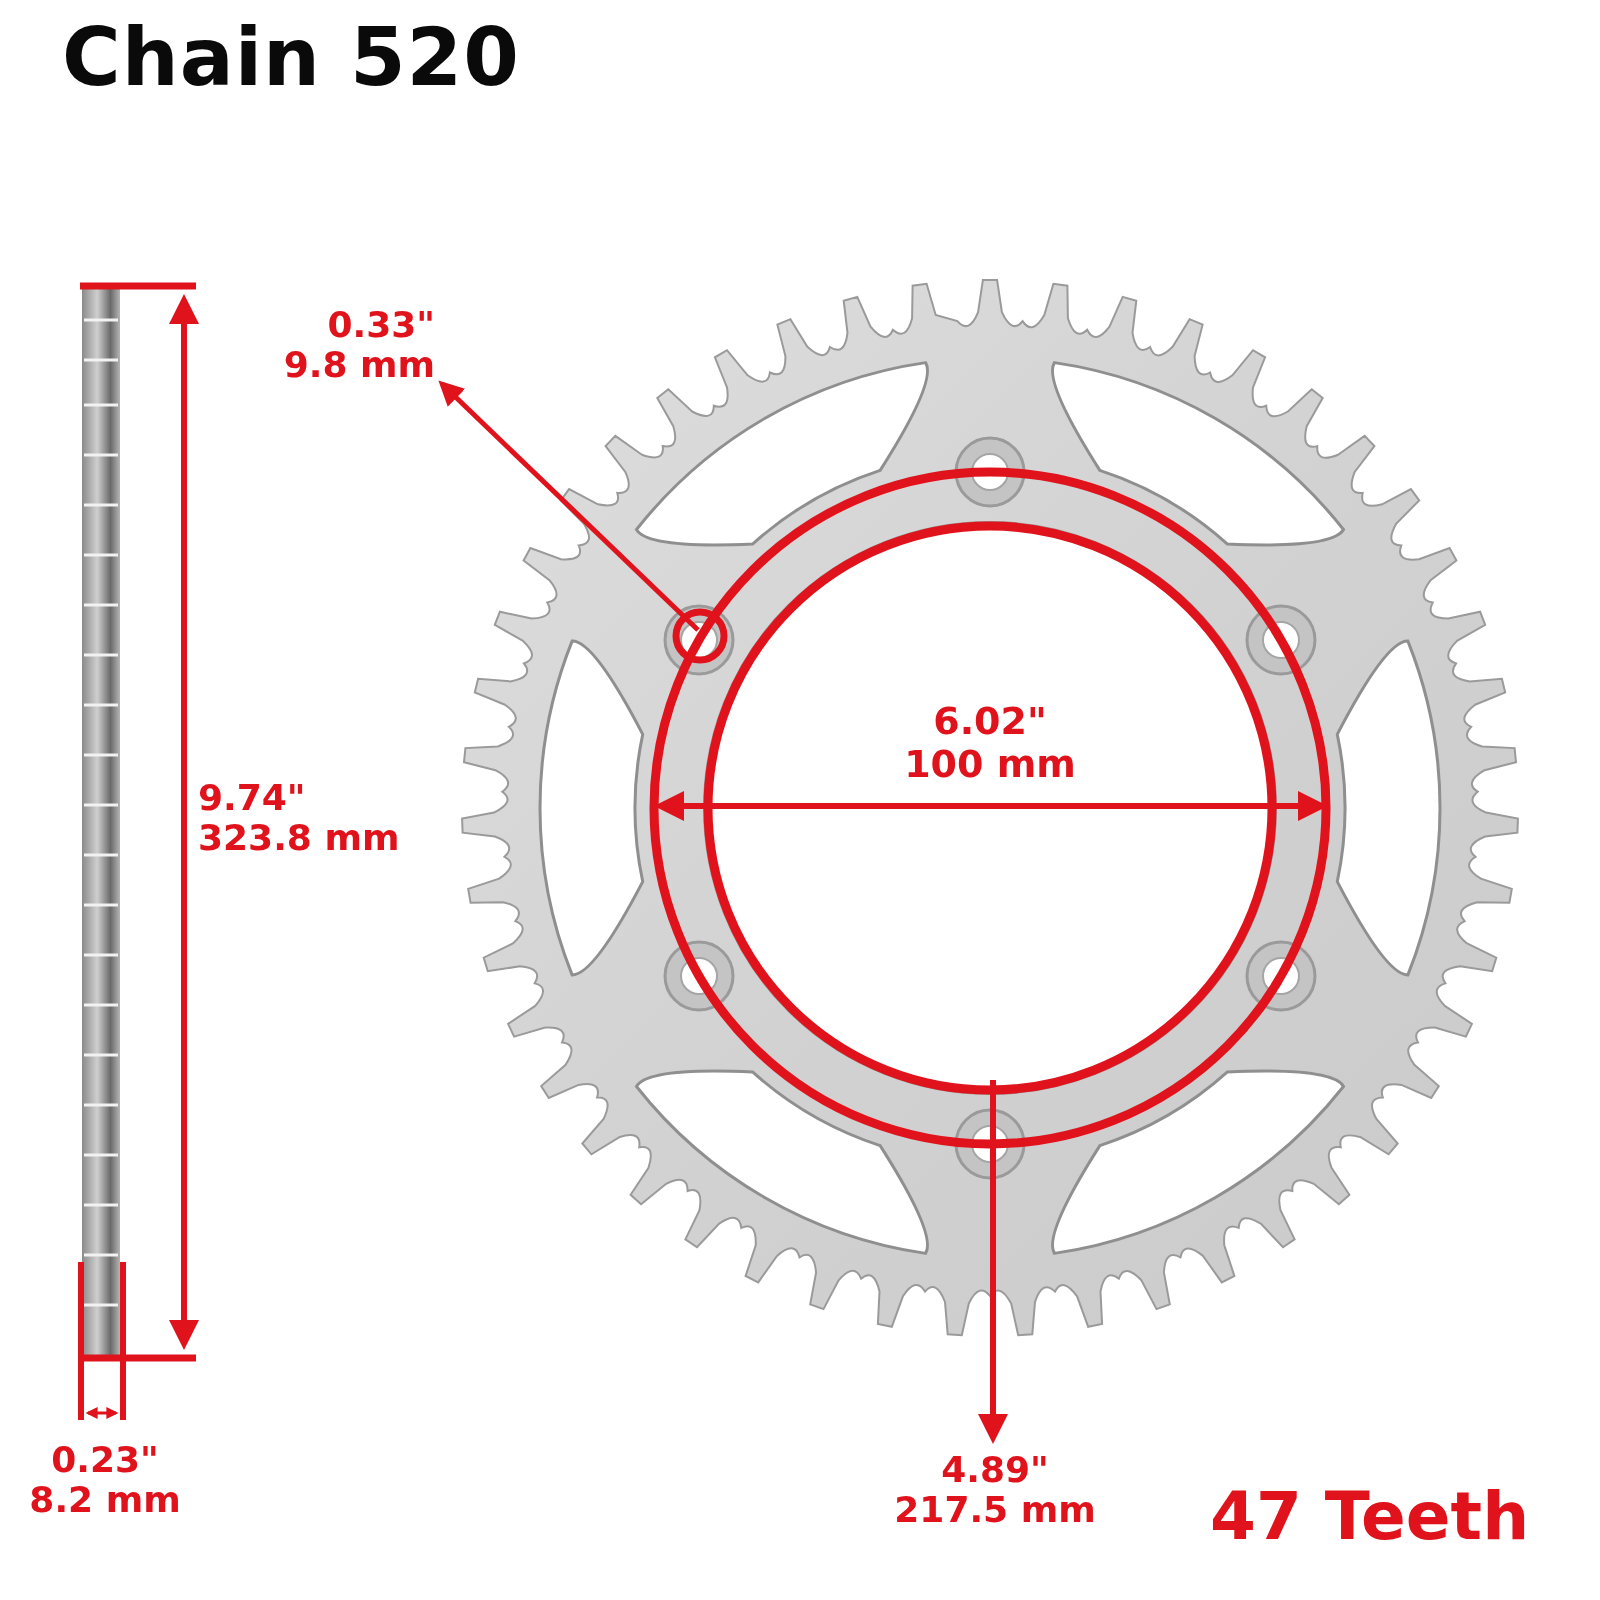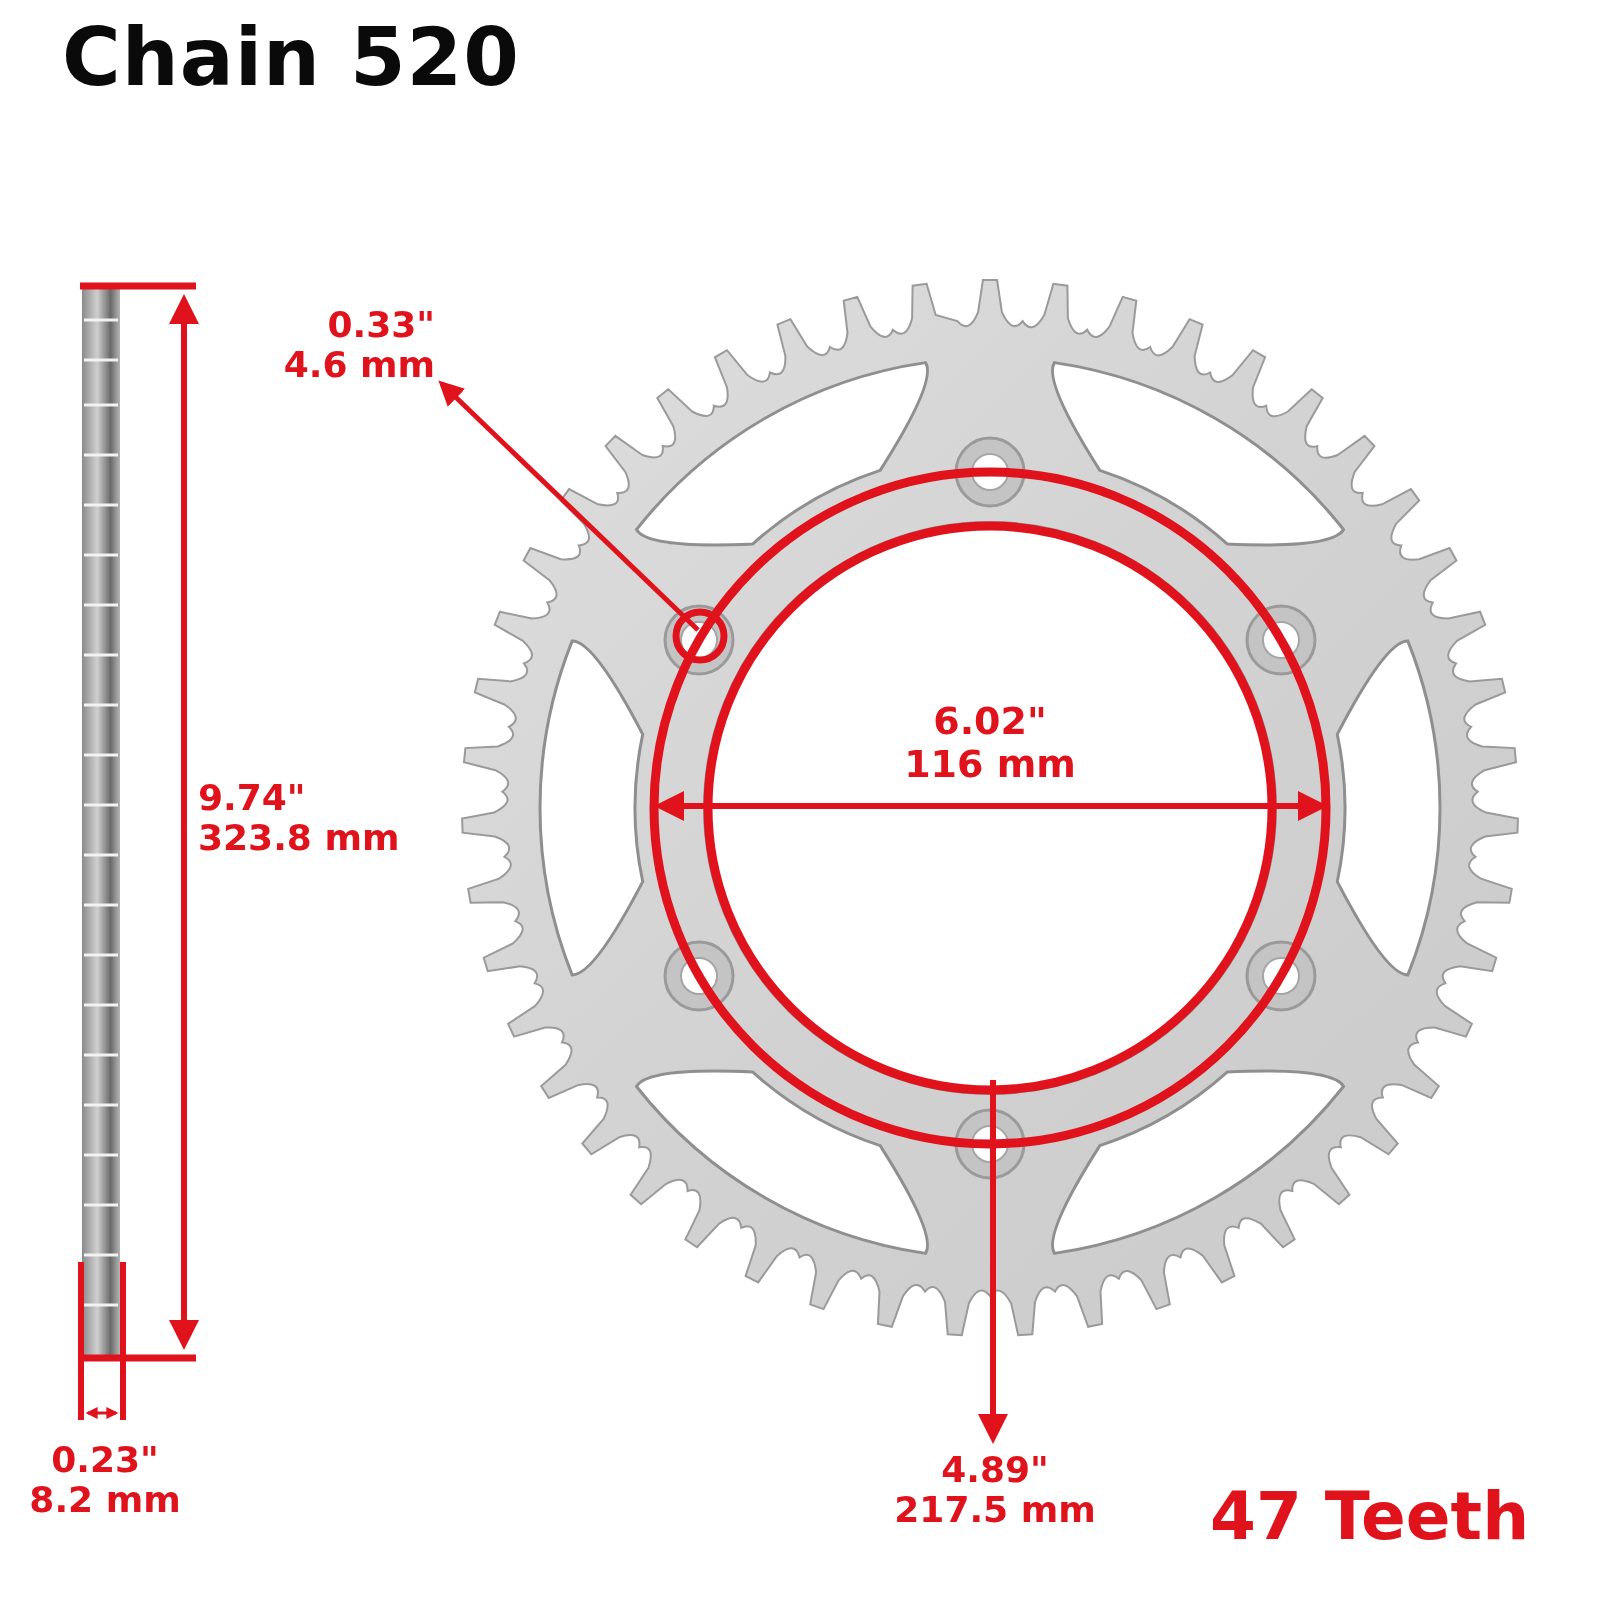--- a/index.html
+++ b/index.html
@@ -111,29 +111,29 @@
     <line x1="993" y1="1080" x2="993" y2="1438" stroke="#e0121b" stroke-width="6" marker-end="url(#arrow)"></line>
   </g>
   <g>
     <circle cx="700" cy="636" r="24" fill="none" stroke="#e0121b" stroke-width="7"></circle>
     <line x1="698" y1="630" x2="442" y2="384" stroke="#e0121b" stroke-width="5" marker-end="url(#arrow)"></line>
   </g>
 </svg>
 
 <div class="label" id="lbl-bolthole">
   <span class="l1">0.33"</span>
-  <span class="l2">4.6 mm</span>
+  <span class="l2">9.8 mm</span>
 </div>
 <div class="label" id="lbl-outer">
   <span class="l1">9.74"</span>
   <span class="l2">323.8 mm</span>
 </div>
 <div class="label" id="lbl-bore">
   <span class="l1">6.02"</span>
-  <span class="l2">116 mm</span>
+  <span class="l2">100 mm</span>
 </div>
 <div class="label" id="lbl-thick">
   <span class="l1">0.23"</span>
   <span class="l2">8.2 mm</span>
 </div>
 <div class="label" id="lbl-pcd">
   <span class="l1">4.89"</span>
   <span class="l2">217.5 mm</span>
 </div>
 <div class="label" id="lbl-teeth">47 Teeth</div>

